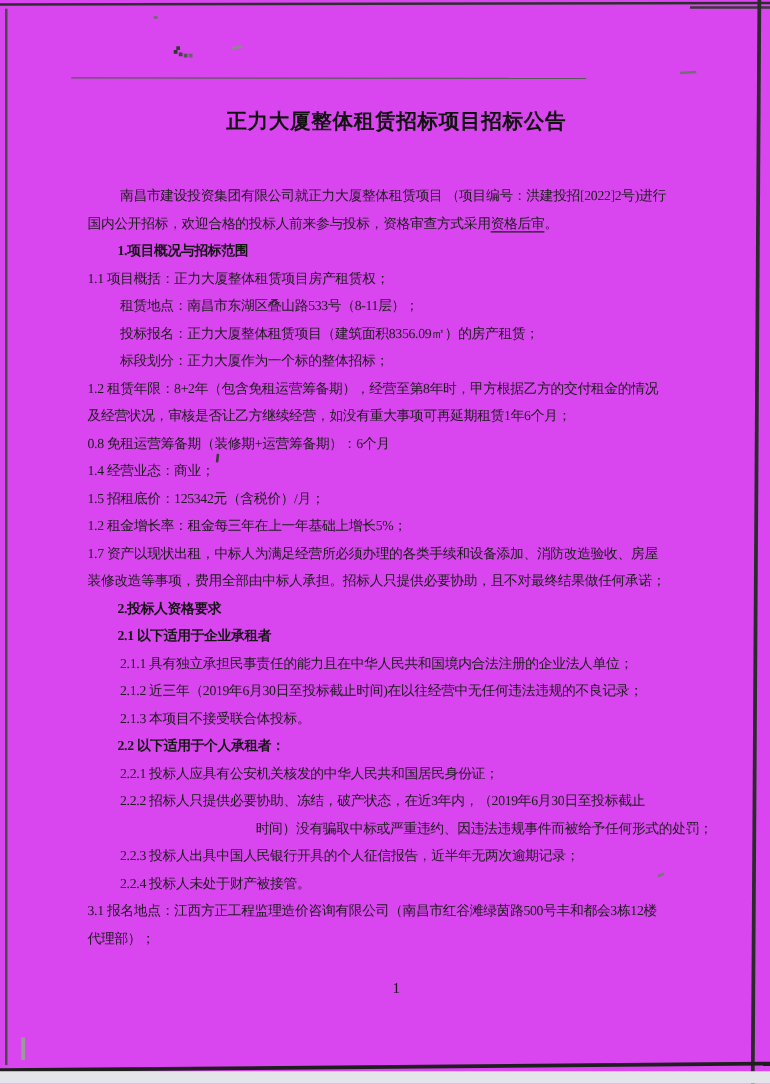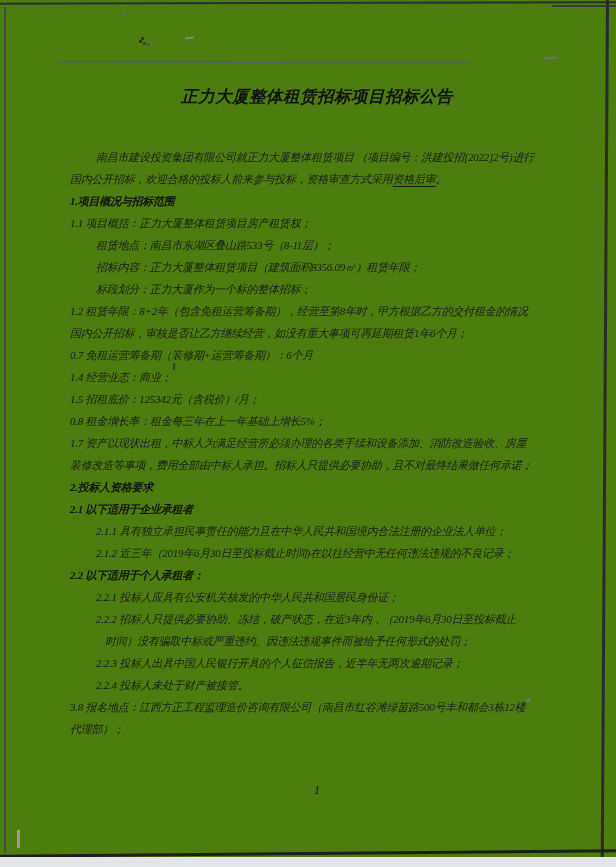--- a/index.html
+++ b/index.html
@@ -1,21 +1,21 @@
 <!DOCTYPE html>
 <html><head>
 <meta charset="utf-8">
 <style>
   html,body{margin:0;padding:0;}
   body{
     width:616px;height:867px;position:relative;overflow:hidden;
     background:#ffffff;
     font-family:"Liberation Serif","DejaVu Serif",serif;
   }
-  .paper{position:absolute;inset:0;background:#4d7c0f;font-style:italic;}
+  .paper{position:absolute;inset:0;background:#d946ef;}
   
   .bed-strip{position:absolute;left:0;top:857px;width:616px;height:10px;background:#e3e5e8;}
   
   .edge-top{position:absolute;left:0;top:2px;width:616px;height:2px;background:#2e2e2e;transform:rotate(-0.12deg);}
   .edge-top2{position:absolute;left:552px;top:5px;width:64px;height:1.5px;background:#3a3a3a;}
   .edge-left{position:absolute;left:4px;top:7px;width:2px;height:845px;background:#4a4a4a;}
   .edge-right{position:absolute;left:606px;top:-2px;width:2.6px;height:872px;background:#2a2a2a;transform:rotate(0.35deg);transform-origin:top center;}
   .edge-bottom{position:absolute;left:-2px;top:852px;width:622px;height:3px;background:#1e1e1e;transform:rotate(-0.5deg);}
   
   .rule-line{position:absolute;left:57px;top:62px;width:412px;height:1.2px;background:#5a5a5a;transform:rotate(0.06deg);}
@@ -32,62 +32,63 @@
   .title{
     position:absolute;top:86px;left:70px;width:494px;text-align:center;
     font-size:16.5px;font-weight:bold;color:#121212;letter-spacing:0.5px;white-space:nowrap;
   }
   .doc-body{
     position:absolute;top:146px;left:70px;width:500px;
     font-size:11px;color:#1c1c1c;letter-spacing:-0.25px;
   }
   .line{line-height:22px;height:22px;white-space:nowrap;}
   .ind1{padding-left:26px;}
-  .ind2{padding-left:35px;}
-  .bold{font-weight:bold;color:#141414;}
+  .ind2{padding-left:35px;text-align:right;}
+  .bold{font-weight:bold;color:#141414;margin-left:24px;}
   .u{text-decoration:underline;text-underline-offset:3px;text-decoration-thickness:1px;}
   .pagenum{
     position:absolute;top:783px;left:70px;width:494px;text-align:center;
     font-size:12px;color:#1a1a1a;
   }
 </style>
 </head>
 <body>
 
 <div class="paper">
 
   <div class="title">正力大厦整体租赁招标项目招标公告</div>
 
   <div class="doc-body">
       <div class="line ind1"><span>南昌市建设投资集团有限公司就正力大厦整体租赁项目 （项目编号：洪建投招[2022]2号)进行</span></div>
       <div class="line ind0"><span>国内公开招标，欢迎合格的投标人前来参与投标，资格审查方式采用</span><span class="u">资格后审</span><span>。</span></div>
       <div class="line ind0 bold"><span>1.项目概况与招标范围</span></div>
       <div class="line ind0"><span>1.1 项目概括：正力大厦整体租赁项目房产租赁权；</span></div>
       <div class="line ind1"><span>租赁地点：南昌市东湖区叠山路533号（8-11层）；</span></div>
-      <div class="line ind1"><span>招标内容：正力大厦整体租赁项目（建筑面积8356.09㎡）租赁年限；</span></div>
+      <div class="line ind1"><span>投标报名：正力大厦整体租赁项目（建筑面积8356.09㎡）的房产租赁；</span></div>
       <div class="line ind1"><span>标段划分：正力大厦作为一个标的整体招标；</span></div>
       <div class="line ind0"><span>1.2 租赁年限：8+2年（包含免租运营筹备期），经营至第8年时，甲方根据乙方的交付租金的情况</span></div>
-      <div class="line ind0"><span>国内公开招标，审核是否让乙方继续经营，如没有重大事项可再延期租赁1年6个月；</span></div>
-      <div class="line ind0"><span>0.7 免租运营筹备期（装修期+运营筹备期）：6个月</span></div>
+      <div class="line ind0"><span>及经营状况，审核是否让乙方继续经营，如没有重大事项可再延期租赁1年6个月；</span></div>
+      <div class="line ind0"><span>0.8 免租运营筹备期（装修期+运营筹备期）：6个月</span></div>
       <div class="line ind0"><span>1.4 经营业态：商业；</span></div>
       <div class="line ind0"><span>1.5 招租底价：125342元（含税价）/月；</span></div>
-      <div class="line ind0"><span>0.8 租金增长率：租金每三年在上一年基础上增长5%；</span></div>
+      <div class="line ind0"><span>1.2 租金增长率：租金每三年在上一年基础上增长5%；</span></div>
       <div class="line ind0"><span>1.7 资产以现状出租，中标人为满足经营所必须办理的各类手续和设备添加、消防改造验收、房屋</span></div>
       <div class="line ind0"><span>装修改造等事项，费用全部由中标人承担。招标人只提供必要协助，且不对最终结果做任何承诺；</span></div>
       <div class="line ind0 bold"><span>2.投标人资格要求</span></div>
       <div class="line ind0 bold"><span>2.1 以下适用于企业承租者</span></div>
       <div class="line ind1"><span>2.1.1 具有独立承担民事责任的能力且在中华人民共和国境内合法注册的企业法人单位；</span></div>
       <div class="line ind1"><span>2.1.2 近三年（2019年6月30日至投标截止时间)在以往经营中无任何违法违规的不良记录；</span></div>
+      <div class="line ind1"><span>2.1.3 本项目不接受联合体投标。</span></div>
       <div class="line ind0 bold"><span>2.2 以下适用于个人承租者：</span></div>
       <div class="line ind1"><span>2.2.1 投标人应具有公安机关核发的中华人民共和国居民身份证；</span></div>
       <div class="line ind1"><span>2.2.2 招标人只提供必要协助、冻结，破产状态，在近3年内，（2019年6月30日至投标截止</span></div>
       <div class="line ind2"><span>时间）没有骗取中标或严重违约、因违法违规事件而被给予任何形式的处罚；</span></div>
       <div class="line ind1"><span>2.2.3 投标人出具中国人民银行开具的个人征信报告，近半年无两次逾期记录；</span></div>
       <div class="line ind1"><span>2.2.4 投标人未处于财产被接管。</span></div>
-      <div class="line ind0"><span>3.8 报名地点：江西方正工程监理造价咨询有限公司（南昌市红谷滩绿茵路500号丰和都会3栋12楼</span></div>
+      <div class="line ind0"><span>3.1 报名地点：江西方正工程监理造价咨询有限公司（南昌市红谷滩绿茵路500号丰和都会3栋12楼</span></div>
       <div class="line ind0"><span>代理部）；</span></div>
     </div>
 
   <div class="pagenum">1</div>
 
   <div class="edge-top"></div>
   <div class="edge-top2"></div>
   <div class="edge-left"></div>
   <div class="edge-right"></div>
   <div class="edge-bottom"></div>

